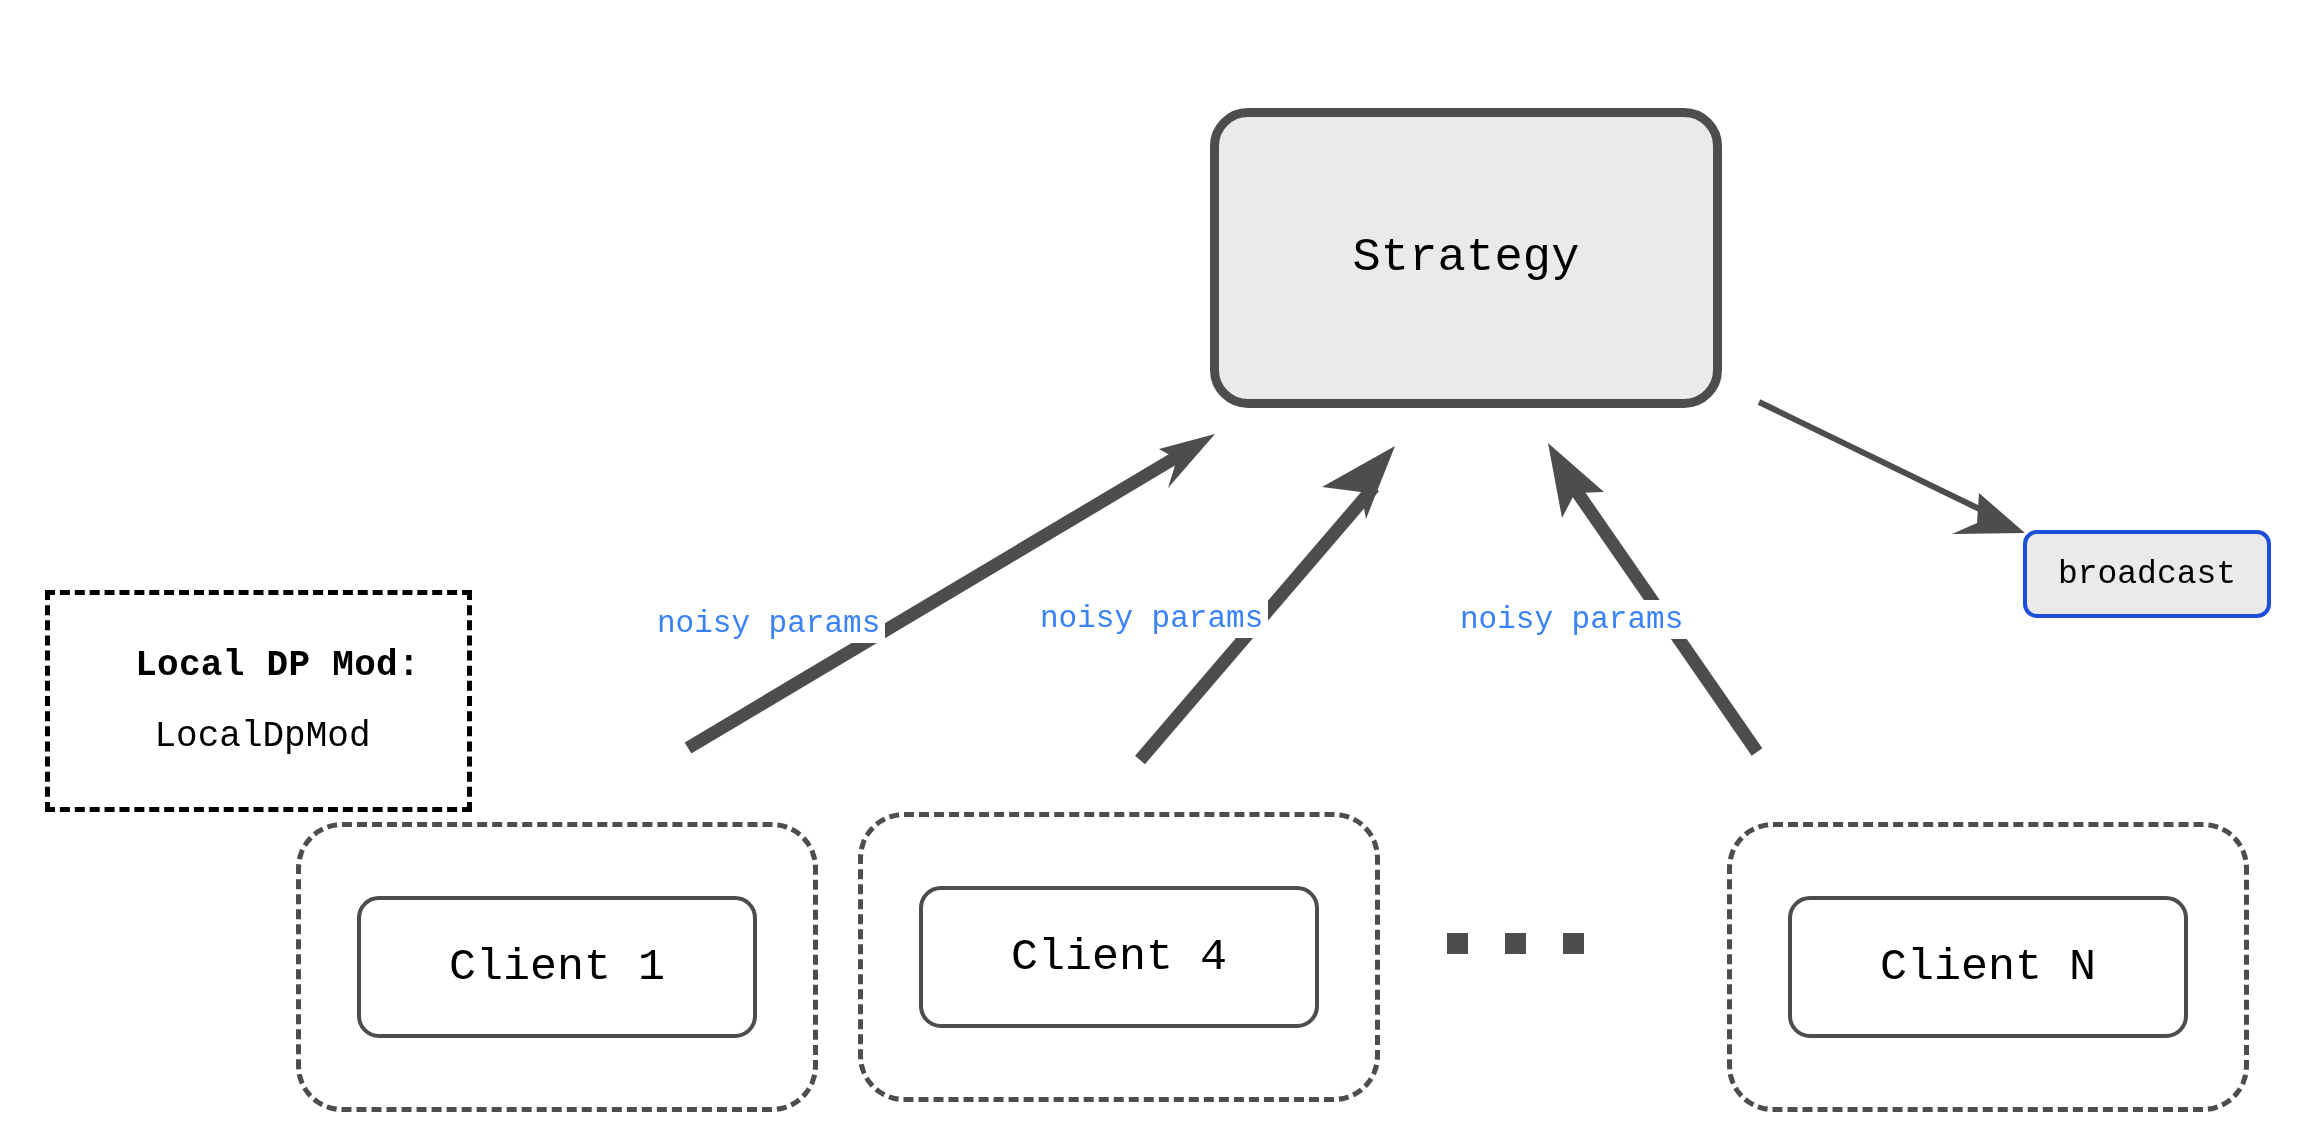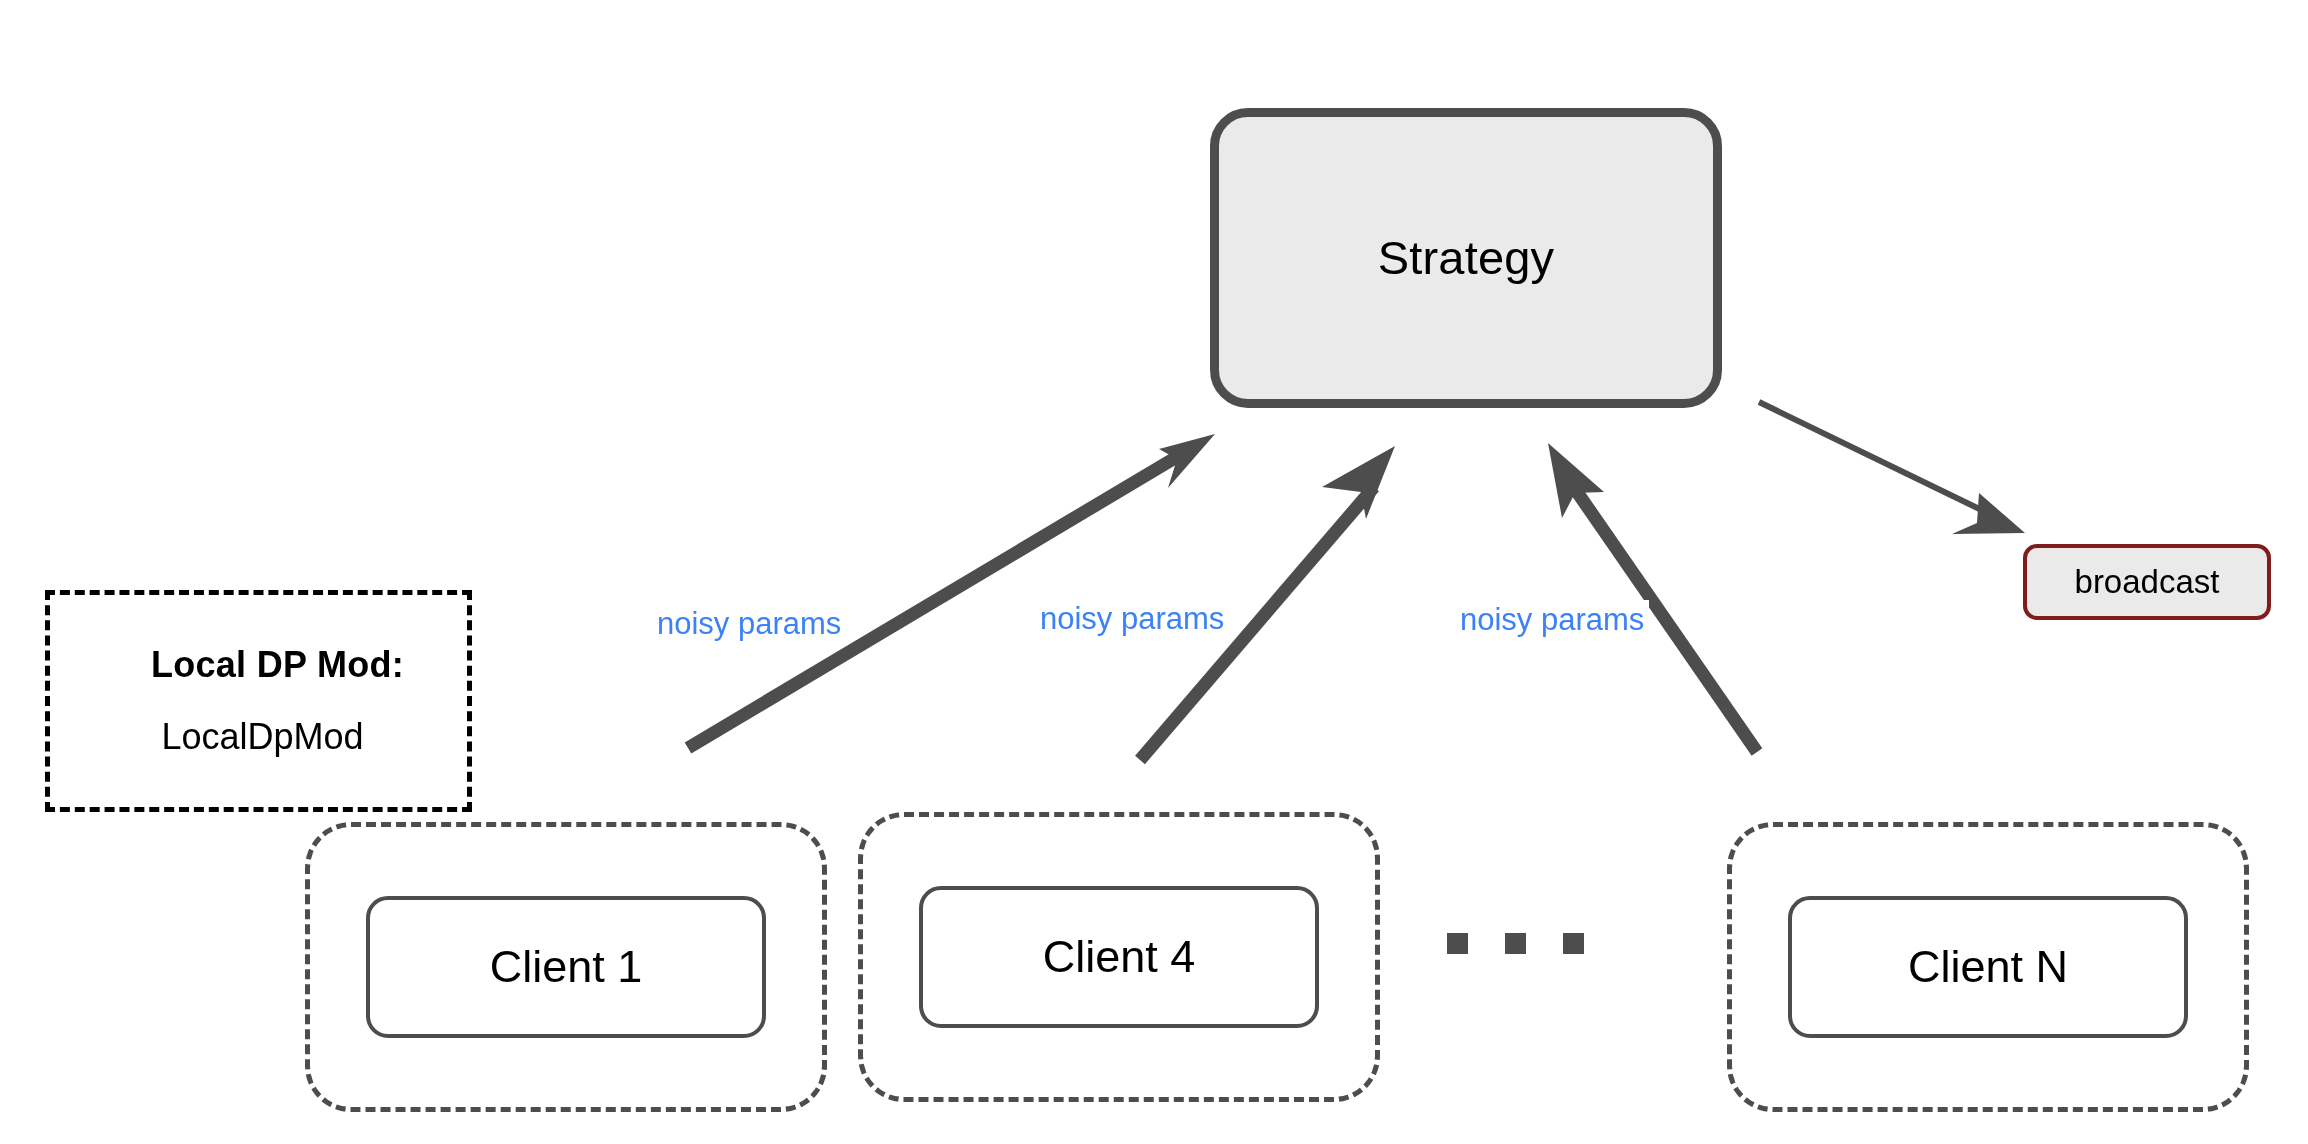--- a/index.html
+++ b/index.html
@@ -11,20 +11,21 @@
   body {
     font-family: "Liberation Sans", sans-serif;
     -webkit-font-smoothing: antialiased;
   }
   #canvas {
     position: relative;
     width: 2308px;
     height: 1144px;
     background: #ffffff;
     overflow: hidden;
+    font-family: Liberation Mono, monospace;
   }
   #edge-layer {
     position: absolute;
     left: 0;
     top: 0;
     width: 2308px;
     height: 1144px;
     pointer-events: none;
   }
 
@@ -47,26 +48,26 @@
     font-size: 47px;
     color: #000000;
     line-height: 1.1;
     letter-spacing: 0.2px;
   }
 
   
   .broadcast-node {
     position: absolute;
     left: 2023px;
-    top: 544px;
+    top: 530px;
     width: 248px;
-    height: 76px;
+    height: 88px;
     box-sizing: border-box;
     background: #eaeaea;
-    border: 4px solid #7f1d1d;
+    border: 4px solid #1d4ed8;
     border-radius: 14px;
     display: flex;
     align-items: center;
     justify-content: center;
   }
   .broadcast-label {
     font-size: 33px;
     color: #000000;
   }
 
@@ -120,21 +121,21 @@
     height: 142px;
     display: flex;
     align-items: center;
     justify-content: center;
   }
   .client-label {
     font-size: 45px;
     color: #000000;
   }
 
-  #client-group-1 { left: 305px;  top: 822px; width: 522px; height: 290px; }
+  #client-group-1 { left: 296px;  top: 822px; width: 522px; height: 290px; }
   #client-group-2 { left: 858px;  top: 812px; width: 522px; height: 290px; }
   #client-group-n { left: 1727px; top: 822px; width: 522px; height: 290px; }
 
   
   .ellipsis {
     position: absolute;
     left: 1447px;
     top: 933px;
     display: flex;
     gap: 37px;

